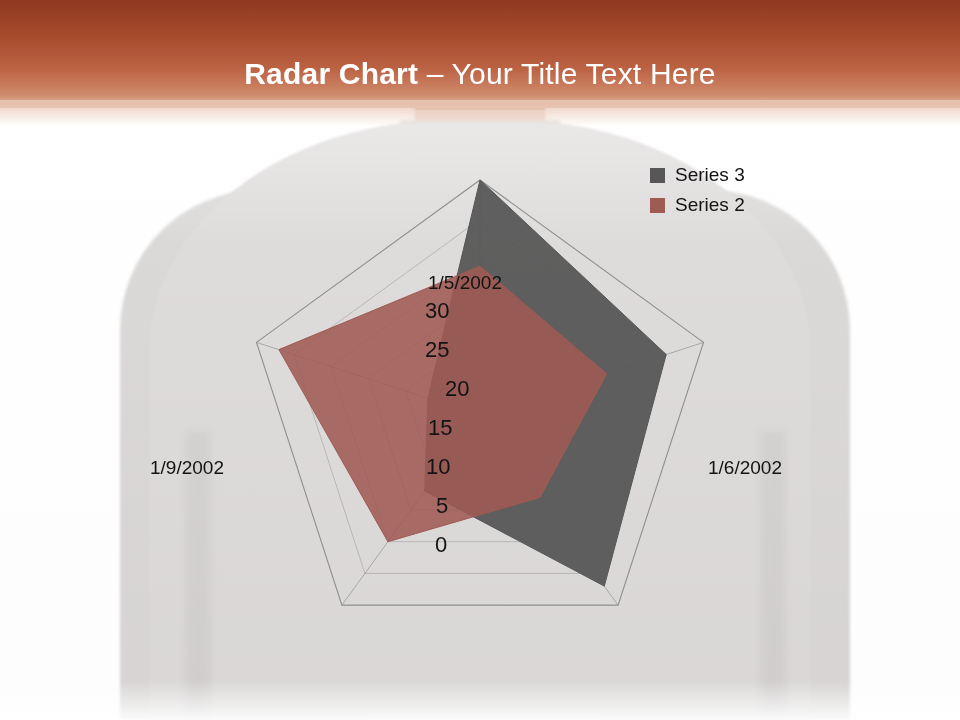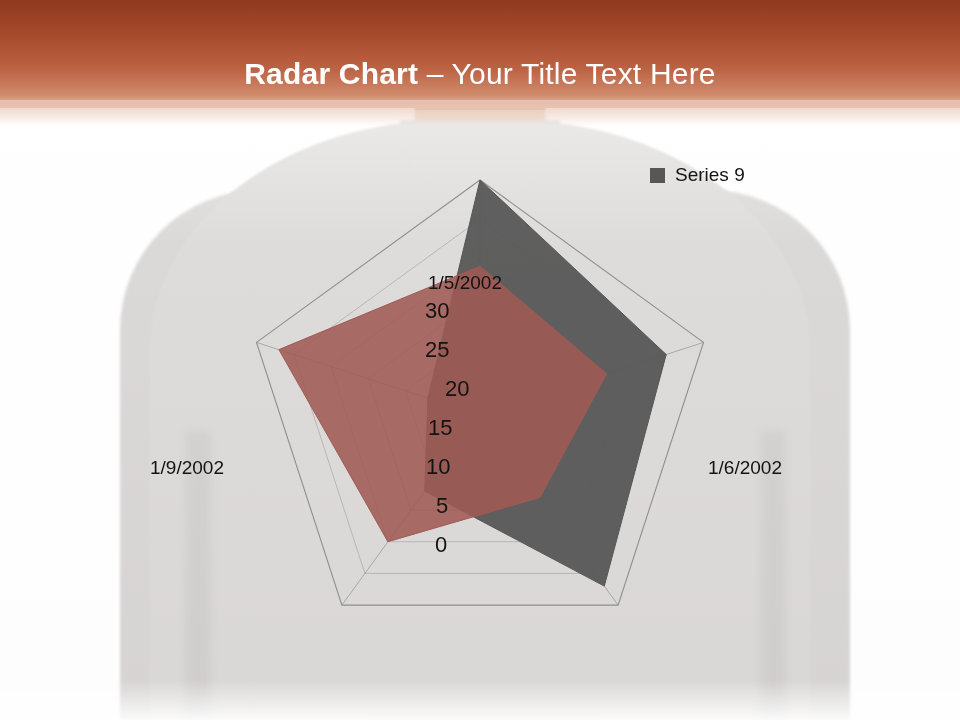--- a/index.html
+++ b/index.html
@@ -218,17 +218,21 @@
     <div class="tick-label" style="left:306px; top:326px;text-align:center;">10</div>
     <div class="tick-label" style="left:308px; top:287px;">15</div>
     <div class="tick-label" style="left:305px; top:248px;margin-left:20px;">20</div>
     <div class="tick-label" style="left:305px; top:209px;text-align:center;">25</div>
     <div class="tick-label" style="left:305px; top:170px;">30</div>
   </div>
 
   <div class="legend">
     <div class="legend-row">
       <span class="legend-swatch" id="sw0" style="background: rgb(87, 87, 87);"></span>
-      <span class="legend-text">Series 9</span>
+      <span class="legend-text">Series 3</span>
     </div>
+    <div class="legend-row">
+      <span class="legend-swatch" id="sw1" style="background: rgb(160, 90, 84);"></span>
+      <span class="legend-text">Series 2</span>
+    </div>
   </div>
 
 </div>
 
 </body></html>

